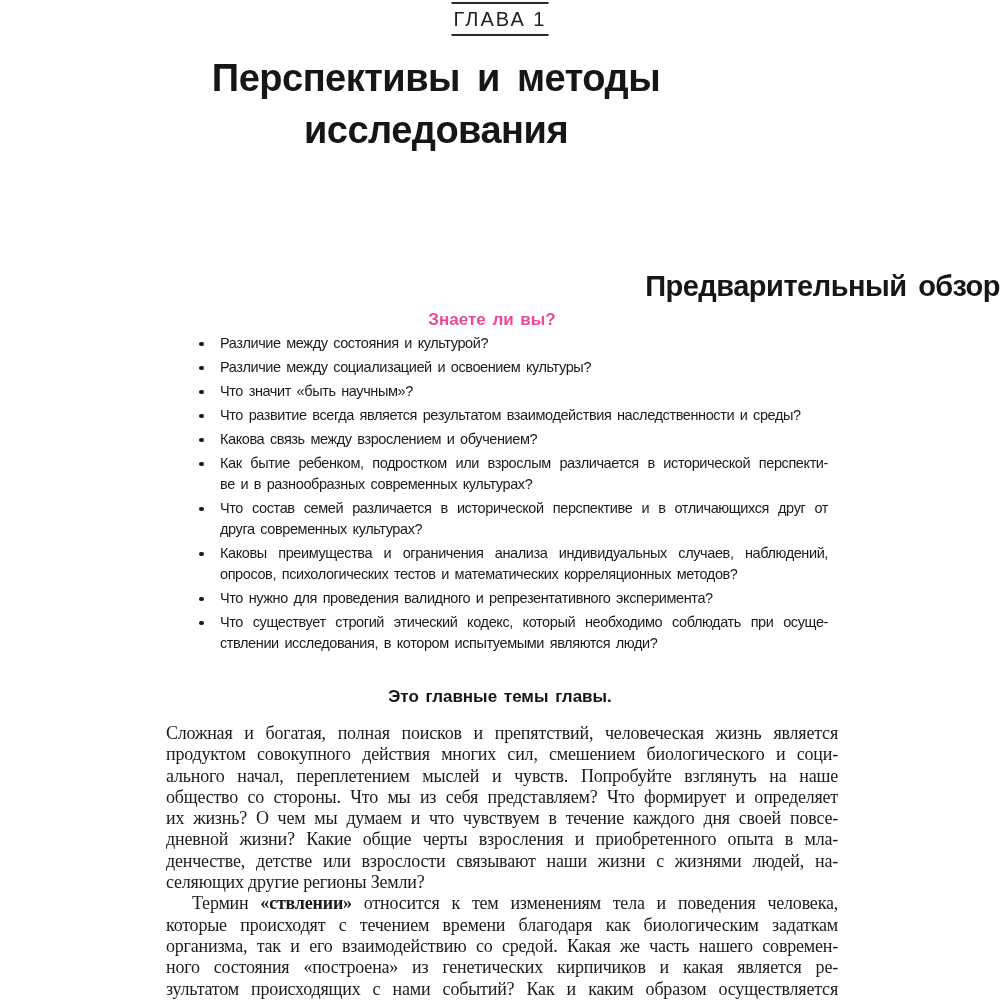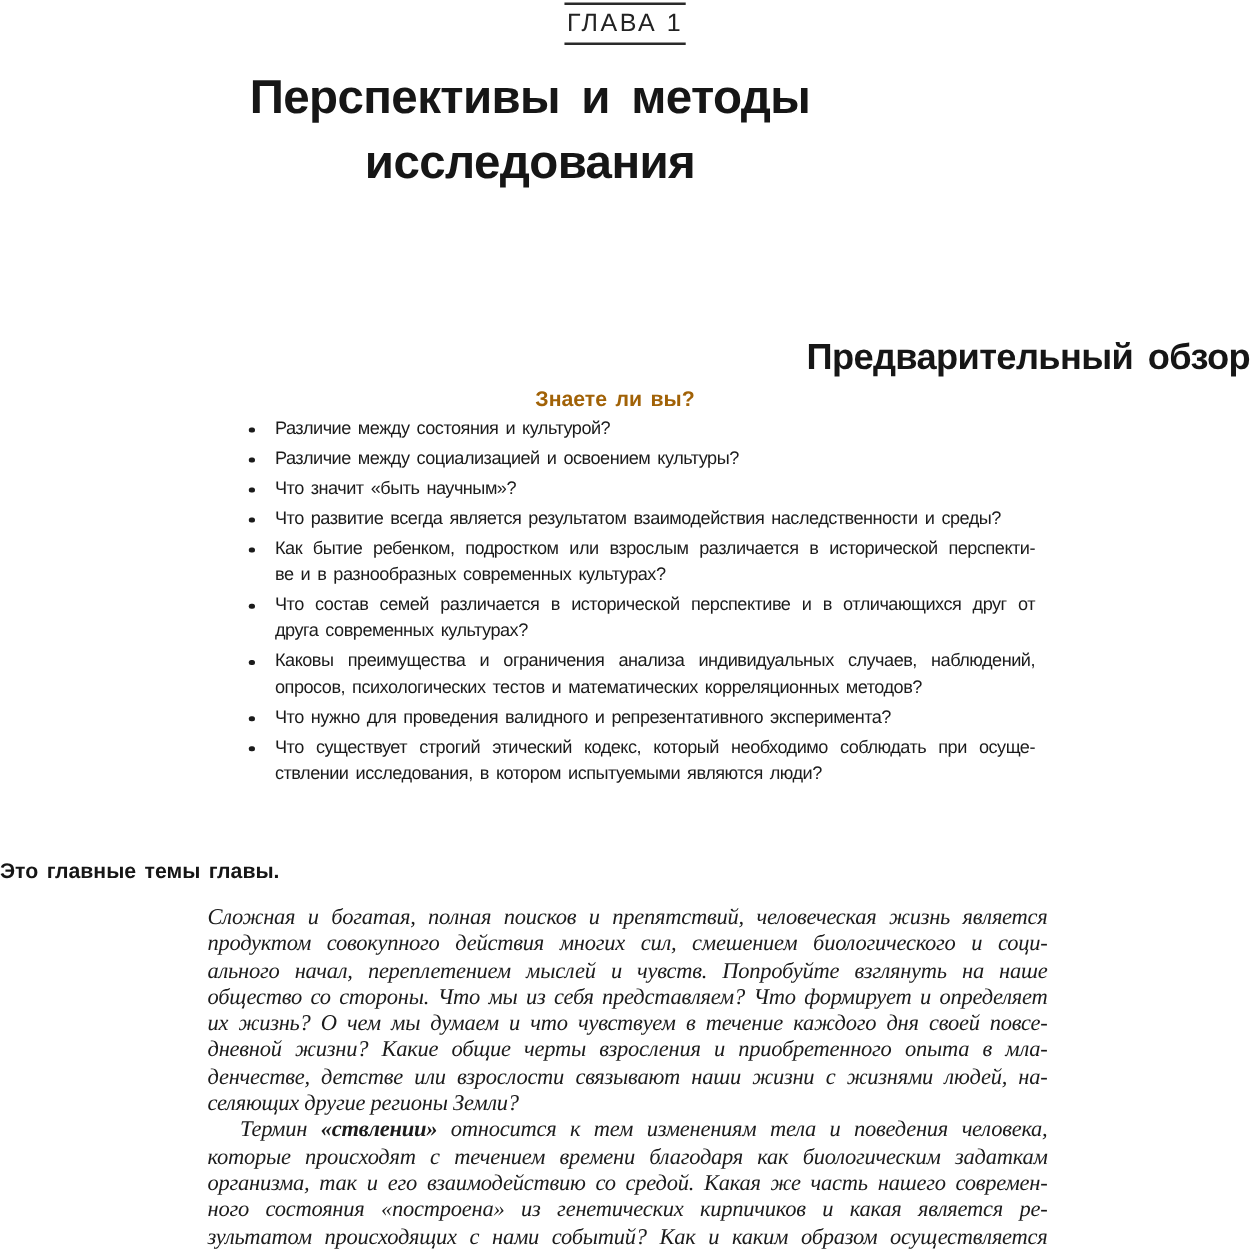--- a/index.html
+++ b/index.html
@@ -11,58 +11,58 @@
   .abs{position:absolute;}
   
   .chapter{
     top:2px;left:50%;transform:translateX(-50%);
     border-top:2px solid #2a2a2a;border-bottom:2px solid #2a2a2a;
     padding:4px 2px 3px 2px;min-width:92px;text-align:right;
     font-size:20px;letter-spacing:2px;color:#222;white-space:nowrap;
   }
   
   .title{
-    top:52px;left:0;width:848px;text-align:center;
+    top:52px;left:12px;width:848px;text-align:center;
     font-size:38px;font-weight:bold;line-height:52px;
     word-spacing:7px;letter-spacing:-0.5px;color:#161616;
   }
   
   .pv-heading{
     top:270px;left:0;width:1000px;text-align:right;
     font-size:29px;font-weight:bold;letter-spacing:-0.5px;color:#161616;
     word-spacing:4px;
   }
   .pv-sub{
     top:310px;left:0;width:984px;text-align:center;
-    font-size:17px;font-weight:bold;word-spacing:2px;color:#a16207;
+    font-size:17px;font-weight:bold;word-spacing:2px;color:#ec4899;
   }
   .pv-list{
     top:333px;left:196px;width:632px;margin:0;padding:0;list-style:none;
     font-size:14.5px;line-height:21px;letter-spacing:-0.4px;word-spacing:2px;
     color:#1b1b1b;
   }
   .pv-list li{position:relative;padding-left:24px;margin:0 0 3px 0;}
   .pv-list li::before{
     content:"";position:absolute;left:3px;top:8.5px;width:4.5px;height:4.5px;
     border-radius:50%;background:#1b1b1b;
   }
   .ln{display:block;}
   .jline{text-align:justify;text-align-last:justify;}
   .closing{
-    top:687px;left:0;width:1000px;text-align:left;
+    top:687px;left:0;width:1000px;text-align:center;
     font-size:17px;font-weight:bold;word-spacing:2px;color:#161616;
   }
   
   .bodyblock{
     top:723px;left:166px;width:672px;
     font-family:"Liberation Serif",serif;
     font-size:18px;line-height:21.3px;letter-spacing:-0.2px;
     color:#1b1b1b;
   }
-  .bodyblock p{margin:0;padding:0;font-style:italic;}
+  .bodyblock p{margin:0;padding:0;}
   .indent{padding-left:26px;}
   .term{font-weight:bold;}
 </style>
 </head>
 <body>
 
 <div class="abs chapter">ГЛАВА 1</div>
 
 <div class="abs title">
   <span class="ln">Перспективы и методы</span>
@@ -77,20 +77,23 @@
       <span class="ln">Различие между состояния и культурой?</span>
     </li>
   <li>
       <span class="ln">Различие между социализацией и освоением культуры?</span>
     </li>
   <li>
       <span class="ln">Что значит «быть научным»?</span>
     </li>
   <li>
       <span class="ln">Что развитие всегда является результатом взаимодействия наследственности и среды?</span>
+    </li>
+  <li>
+      <span class="ln">Какова связь между взрослением и обучением?</span>
     </li>
   <li>
     <span class="ln jline">Как бытие ребенком, подростком или взрослым различается в исторической перспекти-</span>
     <span class="ln">ве и в разнообразных современных культурах?</span>
   </li>
   <li>
     <span class="ln jline">Что состав семей различается в исторической перспективе и в отличающихся друг от</span>
     <span class="ln">друга современных культурах?</span>
   </li>
   <li>

